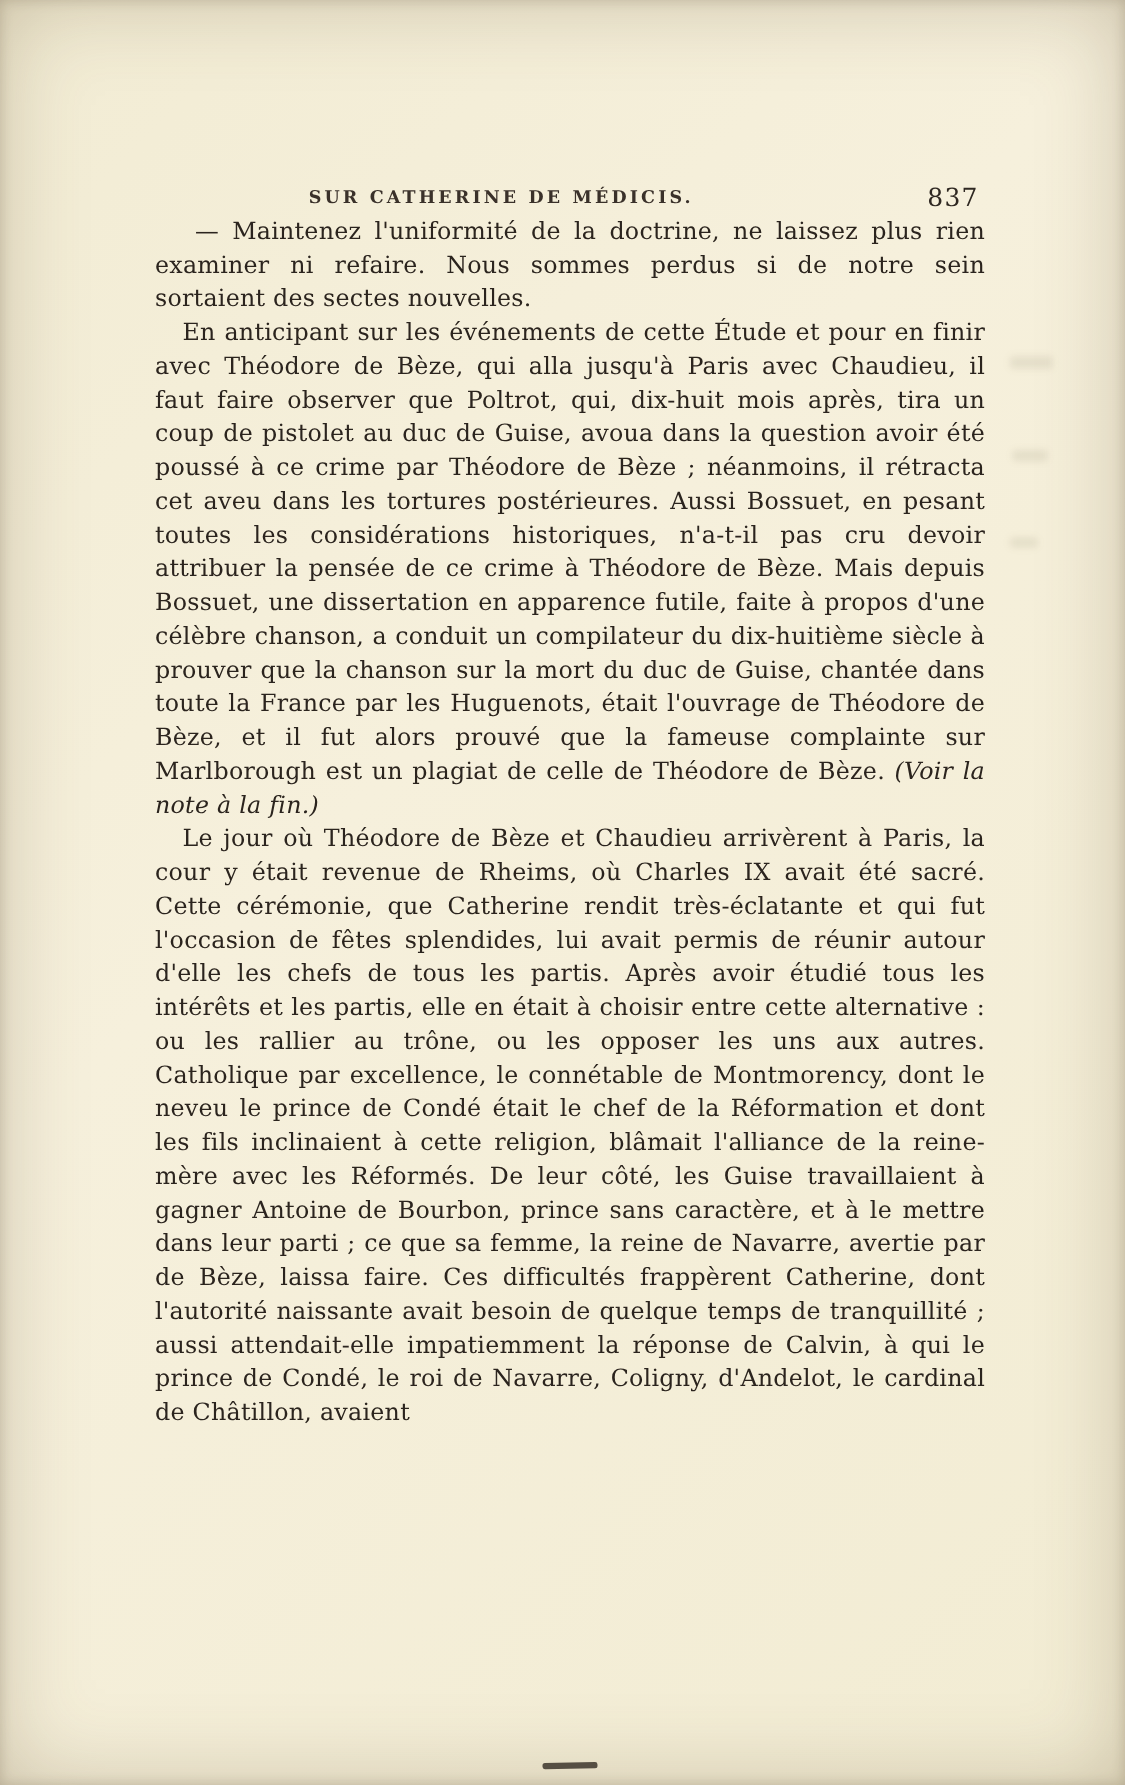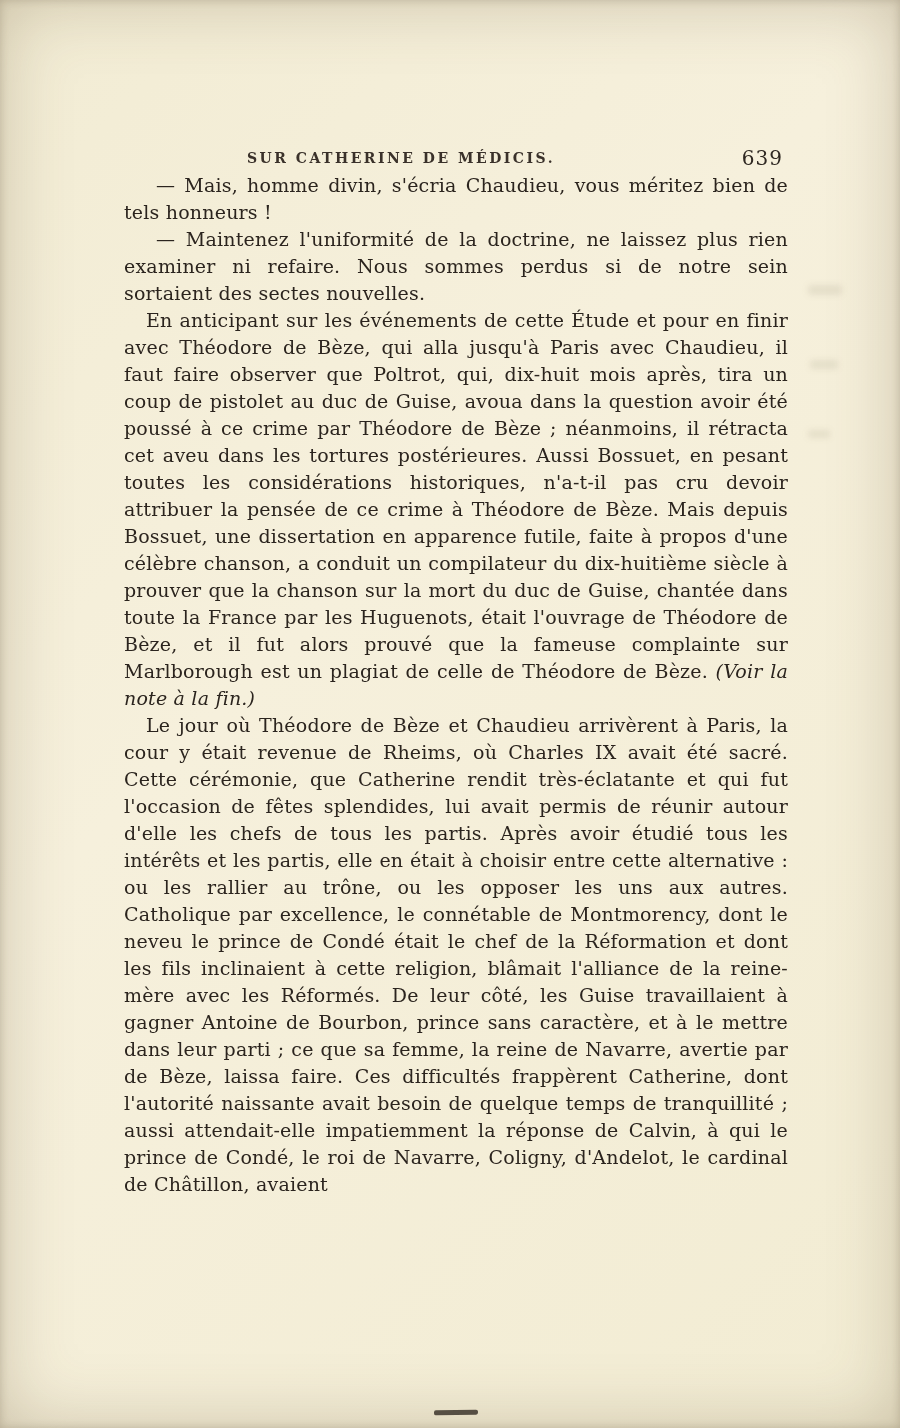--- a/index.html
+++ b/index.html
@@ -94,25 +94,24 @@
   .bleed-2 { top: 360px; right: 62px; width: 28px; height: 9px; }
   .bleed-3 { top: 430px; right: 70px; width: 22px; height: 8px; }
 </style>
 </head>
 <body>
 
 <div class="page">
 
   <div class="header">
     <span class="running-title">SUR CATHERINE DE MÉDICIS.</span>
-    <span class="page-number">639</span>
+    <span class="page-number">837</span>
   </div>
 
   <div class="body-text" id="paragraphs">
-      <p class="p-indent-dash"><span>— Mais, homme divin, s'écria Chaudieu, vous méritez bien de tels honneurs !</span></p>
       <p class="p-indent-dash"><span>— Maintenez l'uniformité de la doctrine, ne laissez plus rien examiner ni refaire. Nous sommes perdus si de notre sein sortaient des sectes nouvelles.</span></p>
       <p class="p-indent"><span>En anticipant sur les événements de cette Étude et pour en finir avec Théodore de Bèze, qui alla jusqu'à Paris avec Chaudieu, il faut faire observer que Poltrot, qui, dix-huit mois après, tira un coup de pistolet au duc de Guise, avoua dans la question avoir été poussé à ce crime par Théodore de Bèze ; néanmoins, il rétracta cet aveu dans les tortures postérieures. Aussi Bossuet, en pesant toutes les considérations historiques, n'a-t-il pas cru devoir attribuer la pensée de ce crime à Théodore de Bèze. Mais depuis Bossuet, une dissertation en apparence futile, faite à propos d'une célèbre chanson, a conduit un compilateur du dix-huitième siècle à prouver que la chanson sur la mort du duc de Guise, chantée dans toute la France par les Huguenots, était l'ouvrage de Théodore de Bèze, et il fut alors prouvé que la fameuse complainte sur Marlborough est un plagiat de celle de Théodore de Bèze. </span><span class="italic">(Voir la note à la fin.)</span></p>
       <p class="p-indent"><span>Le jour où Théodore de Bèze et Chaudieu arrivèrent à Paris, la cour y était revenue de Rheims, où Charles IX avait été sacré. Cette cérémonie, que Catherine rendit très-éclatante et qui fut l'occasion de fêtes splendides, lui avait permis de réunir autour d'elle les chefs de tous les partis. Après avoir étudié tous les intérêts et les partis, elle en était à choisir entre cette alternative : ou les rallier au trône, ou les opposer les uns aux autres. Catholique par excellence, le connétable de Montmorency, dont le neveu le prince de Condé était le chef de la Réformation et dont les fils inclinaient à cette religion, blâmait l'alliance de la reine-mère avec les Réformés. De leur côté, les Guise travaillaient à gagner Antoine de Bourbon, prince sans caractère, et à le mettre dans leur parti ; ce que sa femme, la reine de Navarre, avertie par de Bèze, laissa faire. Ces difficultés frappèrent Catherine, dont l'autorité naissante avait besoin de quelque temps de tranquillité ; aussi attendait-elle impatiemment la réponse de Calvin, à qui le prince de Condé, le roi de Navarre, Coligny, d'Andelot, le cardinal de Châtillon, avaient</span></p>
     </div>
 
   <div class="bleed-artifact bleed-1"></div>
   <div class="bleed-artifact bleed-2"></div>
   <div class="bleed-artifact bleed-3"></div>
 
   <div class="scan-mark"></div>

